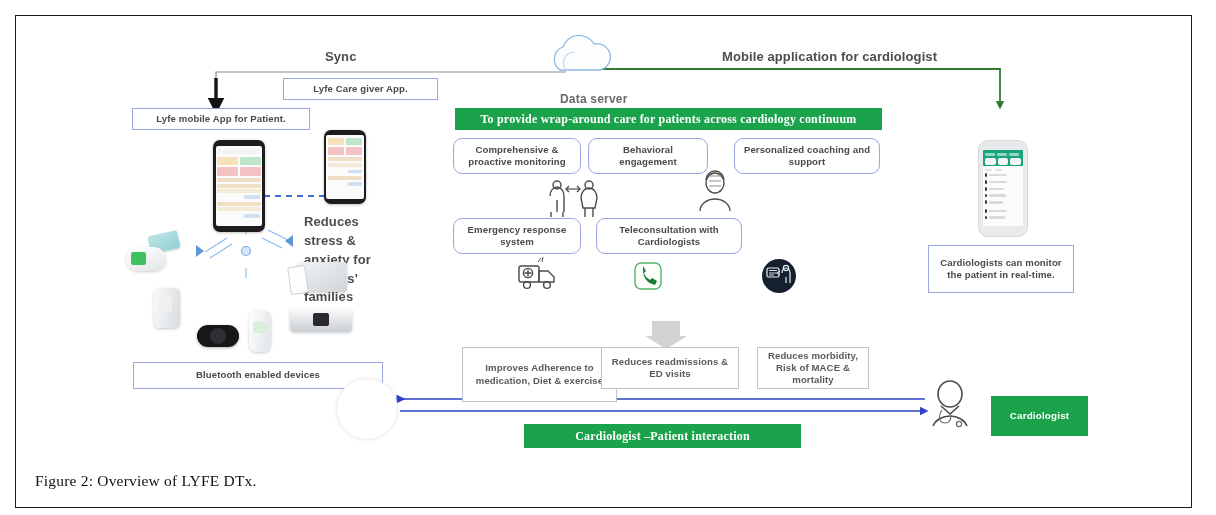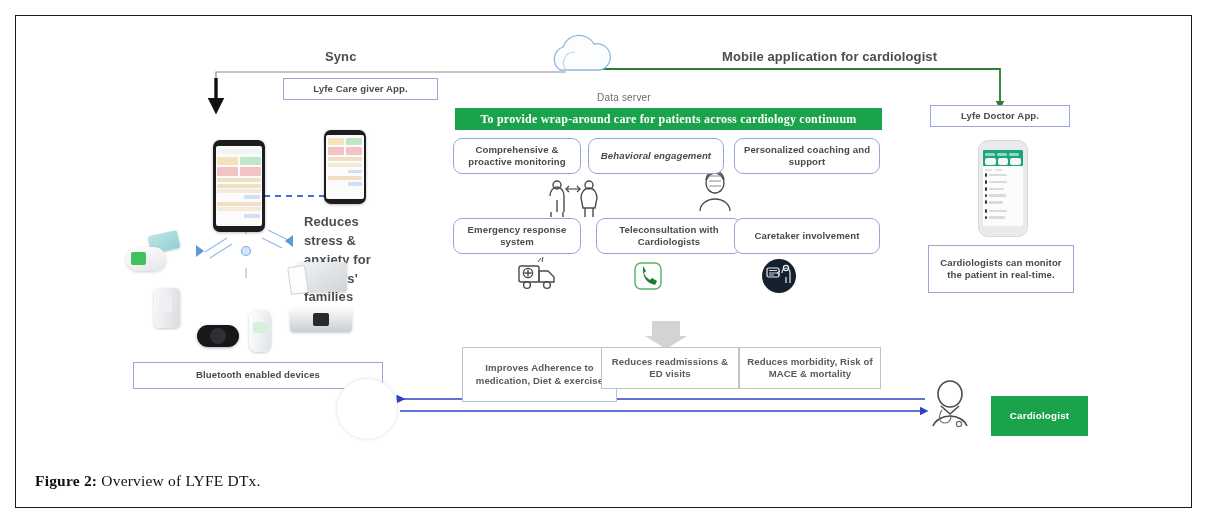--- a/index.html
+++ b/index.html
@@ -2,38 +2,38 @@
 <html><head>
 <meta charset="utf-8">
 <style>
   html,body{margin:0;padding:0;background:#ffffff;}
   body{width:1216px;height:515px;font-family:"Liberation Sans",sans-serif;overflow:hidden;}
   #fig{position:absolute;left:0;top:0;width:1216px;height:515px;}
 
   .frame{position:absolute;left:15px;top:15px;width:1177px;height:493px;border:1.6px solid #1b1b1b;box-sizing:border-box;background:#fff;}
 
   .cap{position:absolute;left:35px;top:472px;font-family:"Liberation Serif",serif;font-size:15.5px;color:#111;letter-spacing:.2px;white-space:nowrap;}
-  .cap b{font-weight:bold;}
+  .cap b{font-weight:normal;}
 
   
   .bbox{position:absolute;box-sizing:border-box;background:#fff;border:1px solid #9aa6dd;
         display:flex;align-items:center;justify-content:center;text-align:center;
         color:#4a4a4a;font-weight:bold;font-size:9.6px;line-height:1.28;letter-spacing:.1px;padding:2px 4px;}
   .bbox.sq{border-radius:0;}
   .bbox.rnd{border-radius:9px;}
   .bbox.gray{border:1px solid #b9c4cc;color:#5a5a5a;}
 
   
   .gbar{position:absolute;box-sizing:border-box;background:#1aa34b;color:#fff;font-weight:bold;
         display:flex;align-items:center;justify-content:center;text-align:center;
         font-size:9.8px;letter-spacing:.2px;line-height:1.2;padding:2px 6px;}
   .gbar.big{font-size:12px;font-family:Liberation Serif, serif;}
 
   .plain{position:absolute;color:#4d4d4d;font-size:13px;font-weight:bold;line-height:1.45;letter-spacing:.1px;}
-  .tiny{position:absolute;color:#6b6b6b;font-size:10px;font-weight:normal;letter-spacing:.2px;margin-left:37px;}
+  .tiny{position:absolute;color:#6b6b6b;font-size:12px;font-weight:bold;letter-spacing:.2px;}
 
   svg.lay{position:absolute;left:0;top:0;width:1216px;height:515px;overflow:visible;pointer-events:none;}
 
   
   .phone{position:absolute;background:#1d1d20;border-radius:7px;box-shadow:0 1px 3px rgba(0,0,0,.25);}
   .phone .scr{position:absolute;left:5%;right:5%;top:7%;bottom:7%;background:#fbfbfb;border-radius:2px;overflow:hidden;}
   .ln{position:absolute;border-radius:1px;}
   .phone2{position:absolute;background:#e9eaec;border:1px solid #d6d8da;border-radius:10px;}
   .phone2 .scr{position:absolute;left:8%;right:8%;top:9%;bottom:11%;background:#fcfcfc;overflow:hidden;}
 
@@ -147,20 +147,21 @@
     <path d="M925,399 L400,399" fill="none" stroke="#2d42c8" stroke-width="1.6" marker-end="url(#abluL)"></path>
     <path d="M400,411 L925,411" fill="none" stroke="#2d42c8" stroke-width="1.6" marker-end="url(#ablu)"></path>
   </svg>
 
   <div class="plain" style="left:325px;top:48px;">Sync</div>
   <div class="plain" style="left:722px;top:48px;">Mobile application for cardiologist</div>
   <div class="tiny" style="left:560px;top:92px;">Data server</div>
 
   <div class="bbox sq" style="left:283px;top:78px;width:155px;height:22px;">Lyfe Care giver App.</div>
 
+  <div class="bbox sq" style="left:132px;top:108px;width:178px;height:22px;">Lyfe mobile App for Patient.</div>
 
   <div class="phone" style="left:213px;top:140px;width:52px;height:92px;">
     <div class="scr">
       <div class="ln" style="left:4%;top:3%;width:92%;height:7%;background:#f3f4f6;"></div>
       <div class="ln" style="left:4%;top:13%;width:44%;height:11%;background:#f6e2b8;"></div>
       <div class="ln" style="left:52%;top:13%;width:44%;height:11%;background:#bfe6c9;"></div>
       <div class="ln" style="left:4%;top:26%;width:44%;height:11%;background:#f3c3c3;"></div>
       <div class="ln" style="left:52%;top:26%;width:44%;height:11%;background:#f3c3c3;"></div>
       <div class="ln" style="left:4%;top:40%;width:92%;height:5%;background:#f0dfc4;"></div>
       <div class="ln" style="left:4%;top:47%;width:92%;height:5%;background:#f0dfc4;"></div>
@@ -204,34 +205,33 @@
     <div class="devbox" style="left:289px;top:266px;width:16px;height:26px;background:#fdfdfd;border:1px solid #cdd3d8;border-radius:2px;transform:rotate(-8deg);"></div>
   </div>
 
   <div class="bbox sq" style="left:133px;top:362px;width:250px;height:27px;">Bluetooth enabled devices</div>
 
   <div class="circ" style="left:336px;top:378px;width:60px;height:60px;"></div>
 
   <div class="gbar big" style="left:455px;top:108px;width:427px;height:22px;">To provide wrap-around care for patients across cardiology continuum</div>
 
   <div class="bbox rnd" style="left:453px;top:138px;width:128px;height:36px;">Comprehensive &amp; proactive monitoring</div>
-  <div class="bbox rnd" style="left:588px;top:138px;width:136px;height:36px;font-style:italic;">Behavioral engagement</div>
+  <div class="bbox rnd" style="left:588px;top:138px;width:120px;height:36px;">Behavioral engagement</div>
   <div class="bbox rnd" style="left:734px;top:138px;width:146px;height:36px;">Personalized coaching and support</div>
 
   <div class="bbox rnd" style="left:453px;top:218px;width:128px;height:36px;">Emergency response system</div>
   <div class="bbox rnd" style="left:596px;top:218px;width:146px;height:36px;">Teleconsultation with Cardiologists</div>
-  <div class="bbox rnd" style="left:734px;top:218px;width:146px;height:36px;">Caretaker involvement</div>
 
 
   <div class="bbox gray" style="left:462px;top:347px;width:155px;height:55px;">Improves  Adherence to medication, Diet &amp; exercise</div>
   <div class="bbox gray" style="left:601px;top:347px;width:138px;height:42px;">Reduces readmissions &amp; ED visits</div>
-  <div class="bbox gray" style="left:739px;top:347px;width:142px;height:42px;">Reduces morbidity, Risk of MACE  &amp; mortality</div>
-
-
-  <div class="bbox sq" style="left:930px;top:105px;width:140px;height:22px;">Lyfe Doctor App.</div>
+  <div class="bbox gray" style="left:757px;top:347px;width:112px;height:42px;">Reduces morbidity, Risk of MACE  &amp; mortality</div>
+
+  <div class="gbar big" style="left:524px;top:424px;width:277px;height:24px;">Cardiologist –Patient  interaction</div>
+
 
   <div class="phone2" style="left:978px;top:140px;width:48px;height:95px;">
     <div class="scr">
       <div class="ln" style="left:0;top:0;width:100%;height:22%;background:#1aa37d;"></div>
       <div class="ln" style="left:6%;top:4%;width:24%;height:5%;background:#8fd8c4;"></div>
       <div class="ln" style="left:36%;top:4%;width:24%;height:5%;background:#8fd8c4;"></div>
       <div class="ln" style="left:66%;top:4%;width:24%;height:5%;background:#8fd8c4;"></div>
       <div class="ln" style="left:6%;top:11%;width:26%;height:9%;background:#f3f8f6;border-radius:2px;"></div>
       <div class="ln" style="left:37%;top:11%;width:26%;height:9%;background:#f3f8f6;border-radius:2px;"></div>
       <div class="ln" style="left:68%;top:11%;width:26%;height:9%;background:#f3f8f6;border-radius:2px;"></div>

